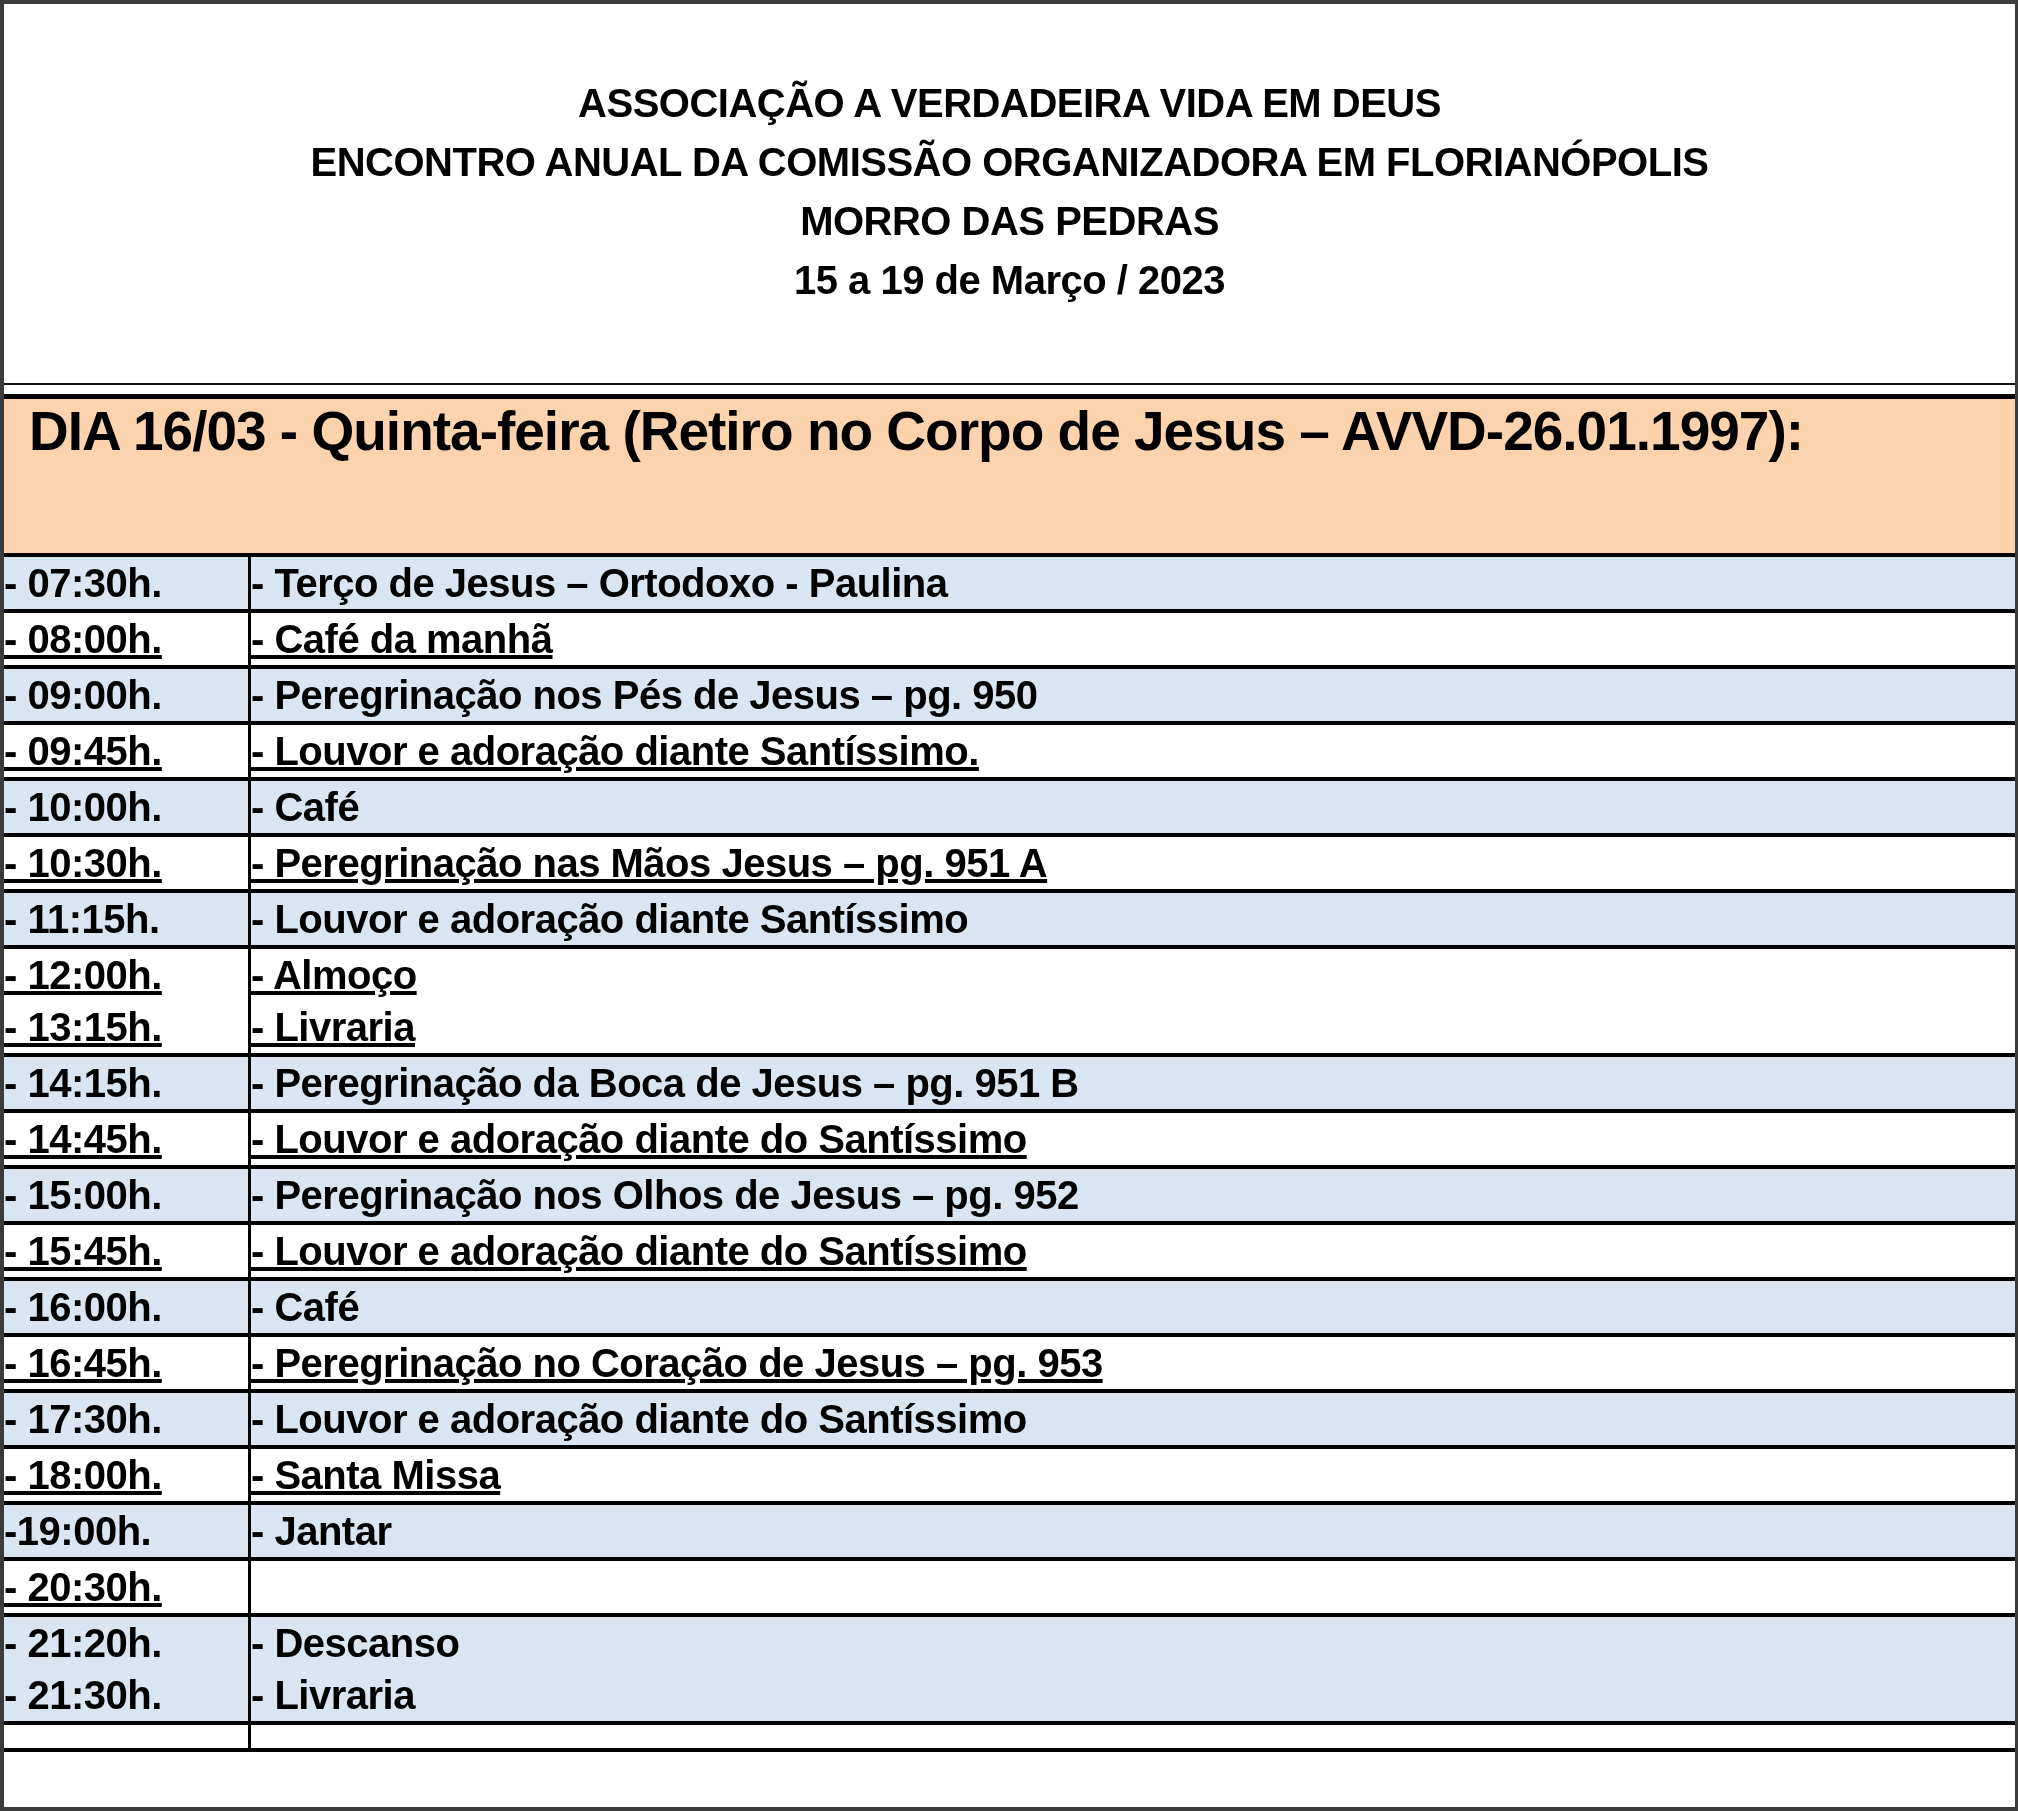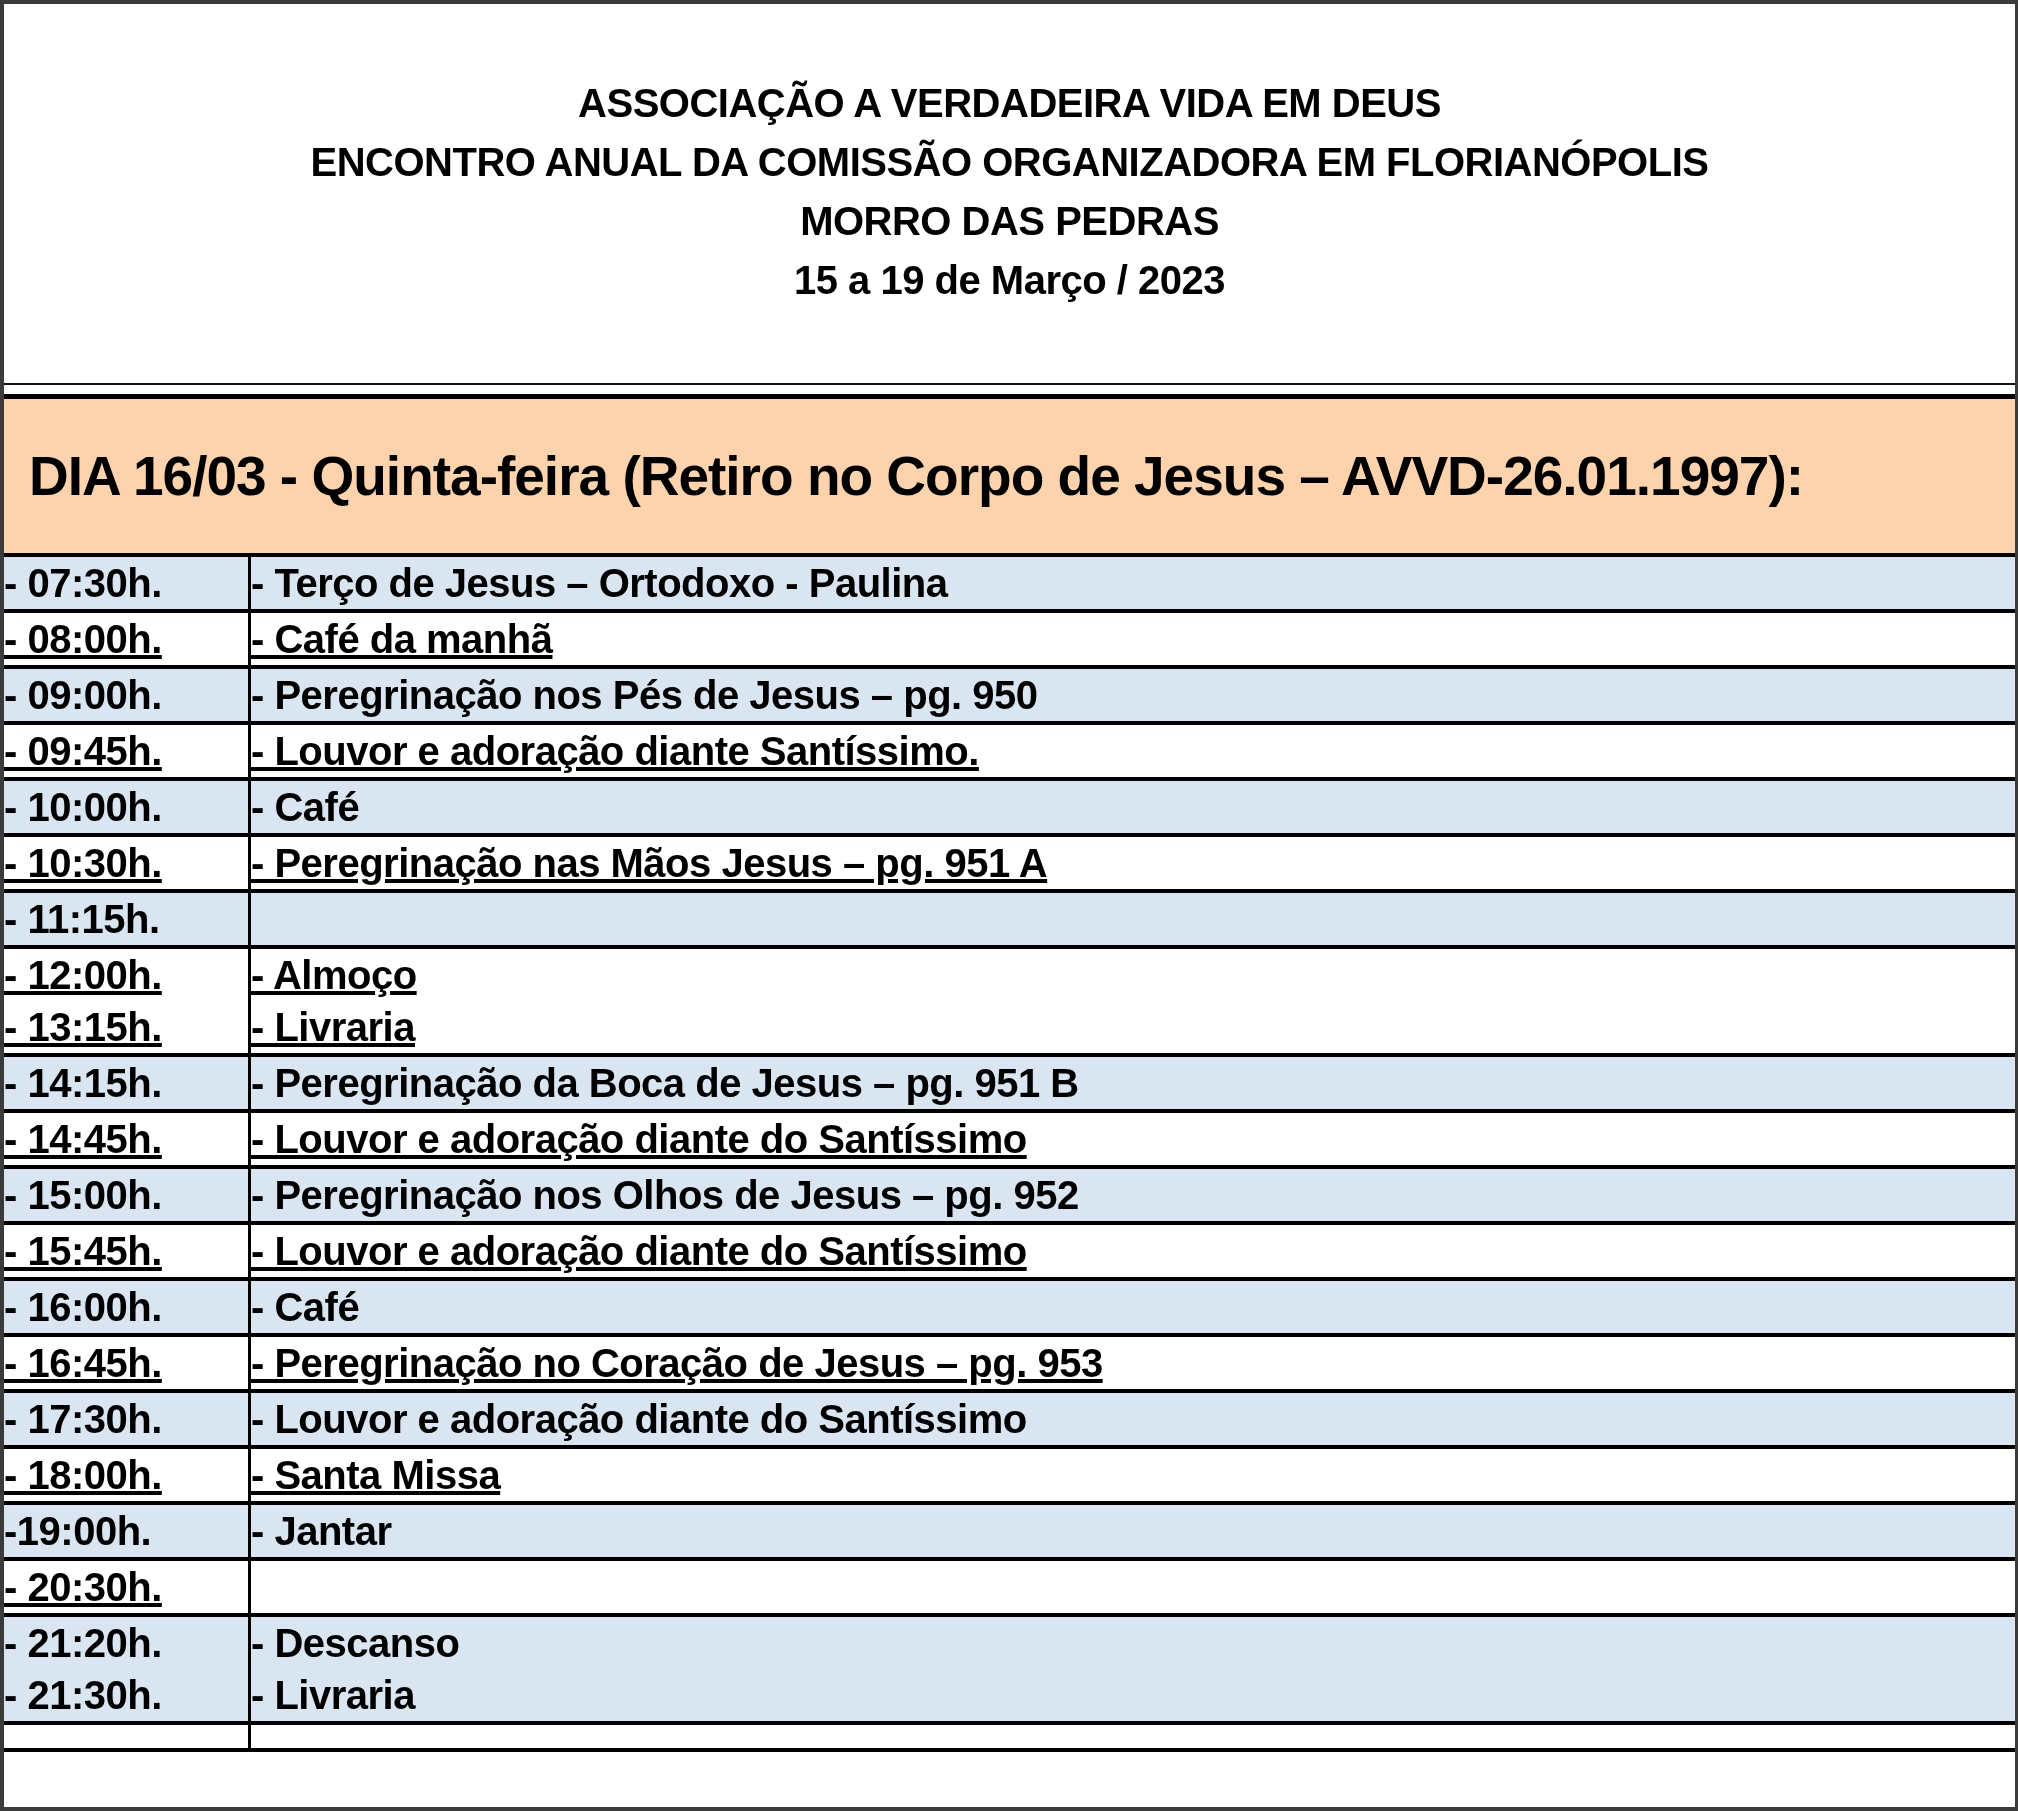--- a/index.html
+++ b/index.html
@@ -28,21 +28,21 @@
     letter-spacing: -0.5px;
   }
   .gap { height: 8.6px; background: #ffffff; }
   .banner {
     box-sizing: border-box;
     height: 163px;
     border-top: 5.7px solid #000000;
     border-bottom: 4.8px solid #000000;
     background: #FDD3AE;
     display: flex;
-    align-items: center;
+    align-items: flex-start;
     padding-left: 25px;
     font-size: 55px;
     letter-spacing: -1px;
   }
   .table {
     height: 1249px;
     overflow: hidden;
   }
   .row {
     display: flex;
@@ -131,20 +131,23 @@
           <div class="line">- 10:30h.</div>
         </div>
         <div class="cell activity">
           <div class="line">- Peregrinação nas Mãos Jesus – pg. 951 A</div>
         </div>
       </div>
       <div class="row blue">
         <div class="cell time">
           <div class="line">- 11:15h.</div>
         </div>
+        <div class="cell activity">
+          <div class="line">- Louvor e adoração diante Santíssimo</div>
+        </div>
       </div>
       <div class="row white">
         <div class="cell time">
           <div class="line">- 12:00h.</div>
           <div class="line">- 13:15h.</div>
         </div>
         <div class="cell activity">
           <div class="line">- Almoço</div>
           <div class="line">- Livraria</div>
         </div>

